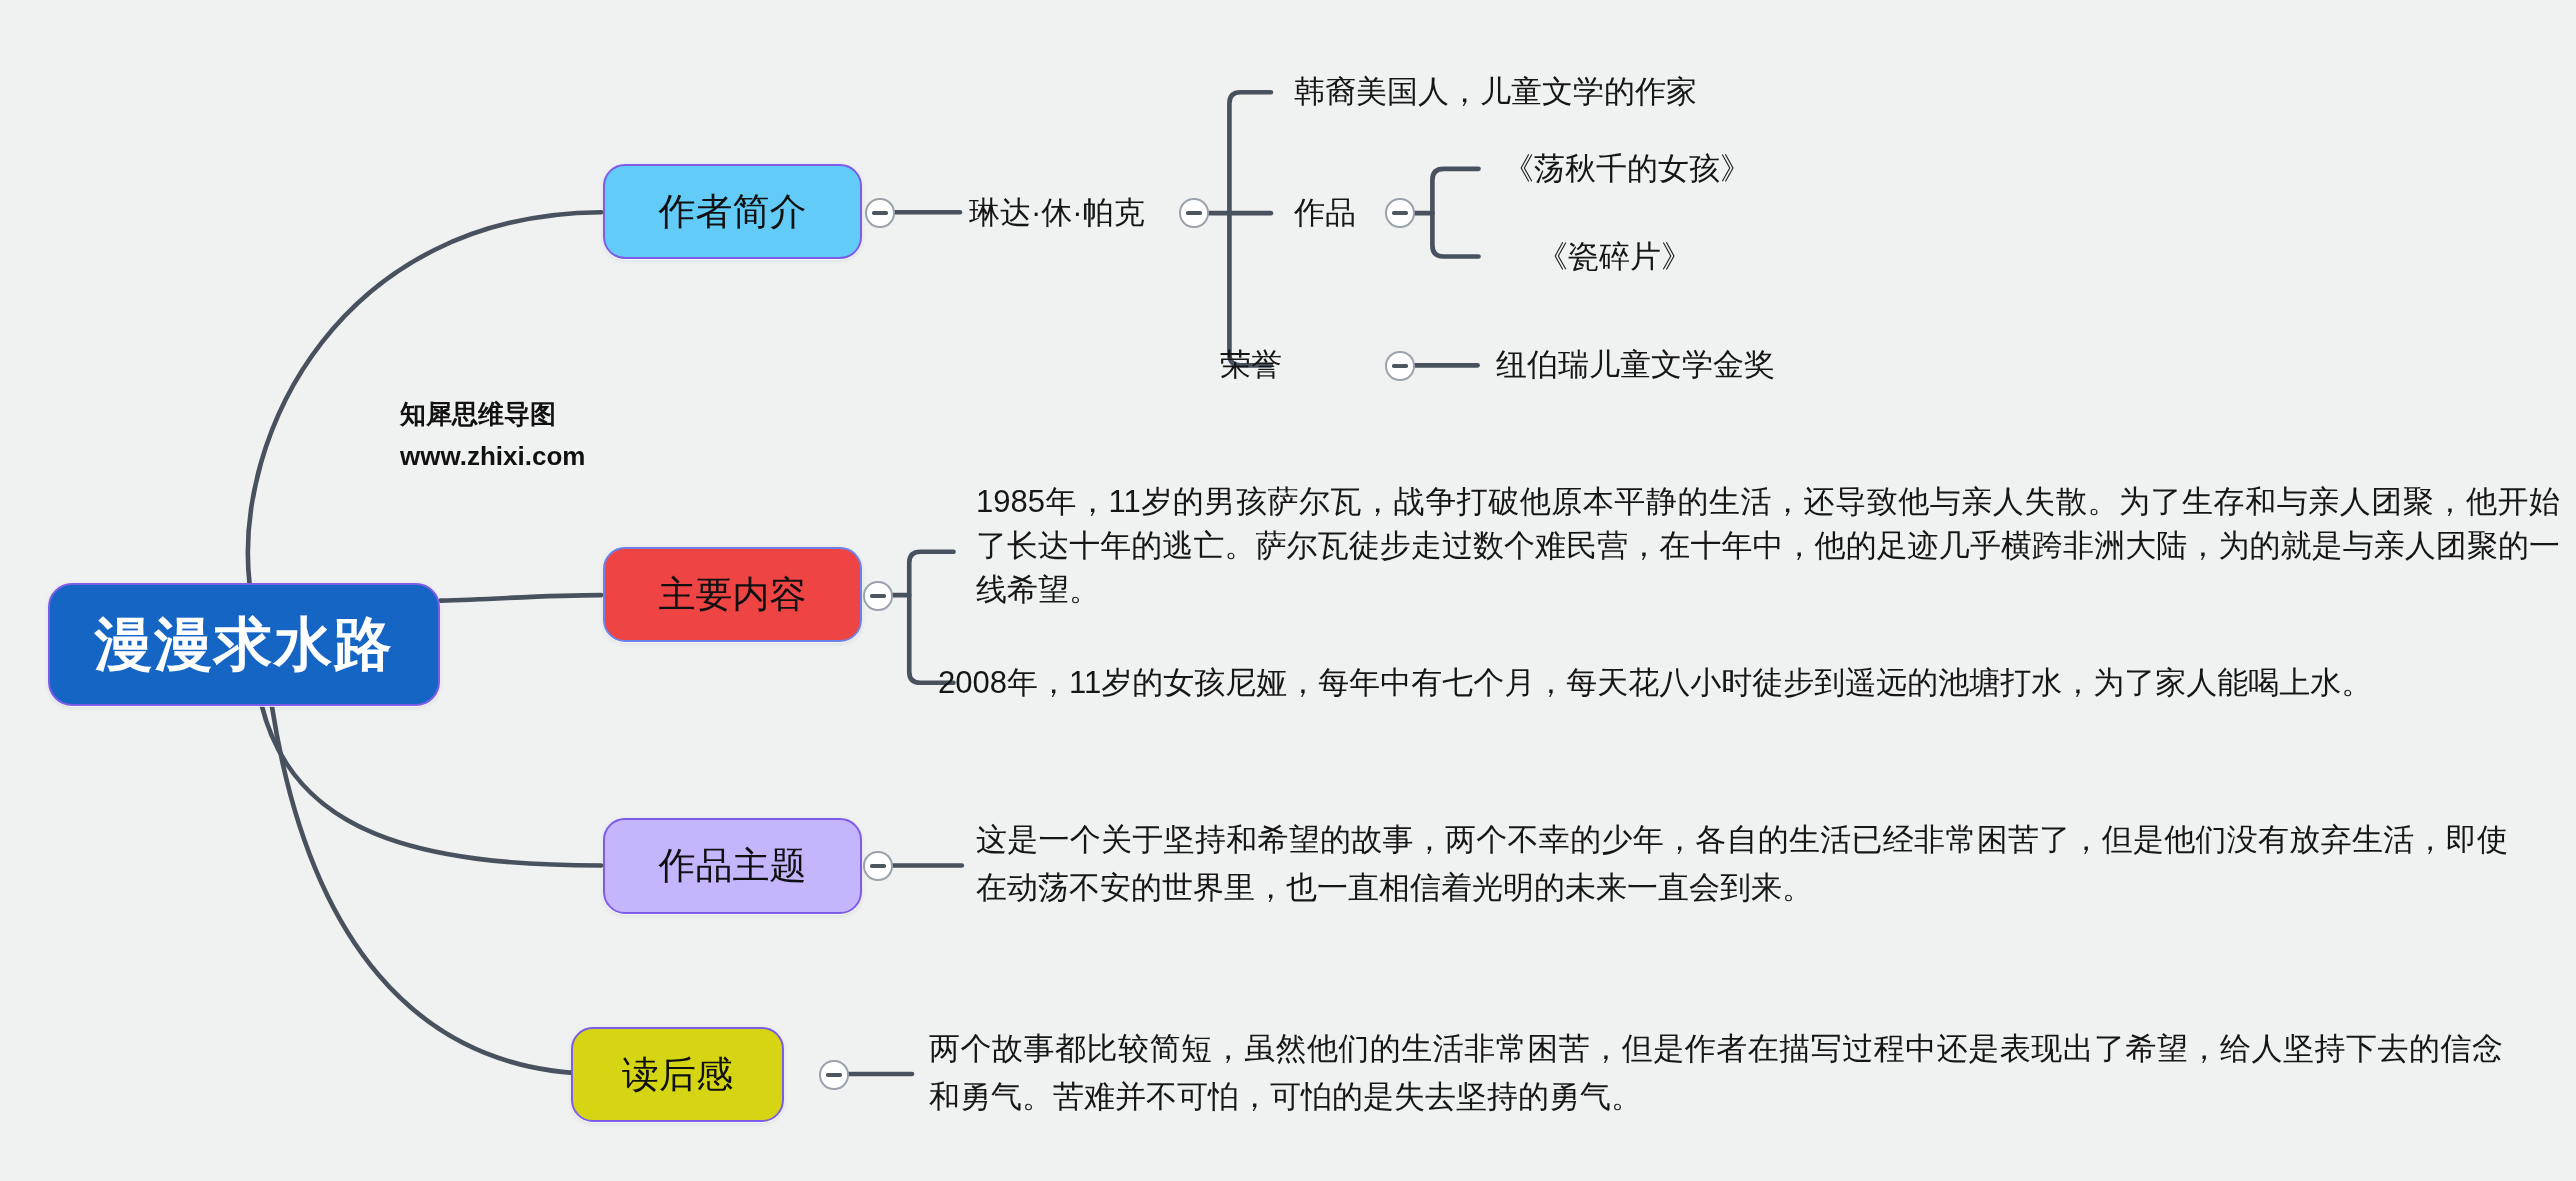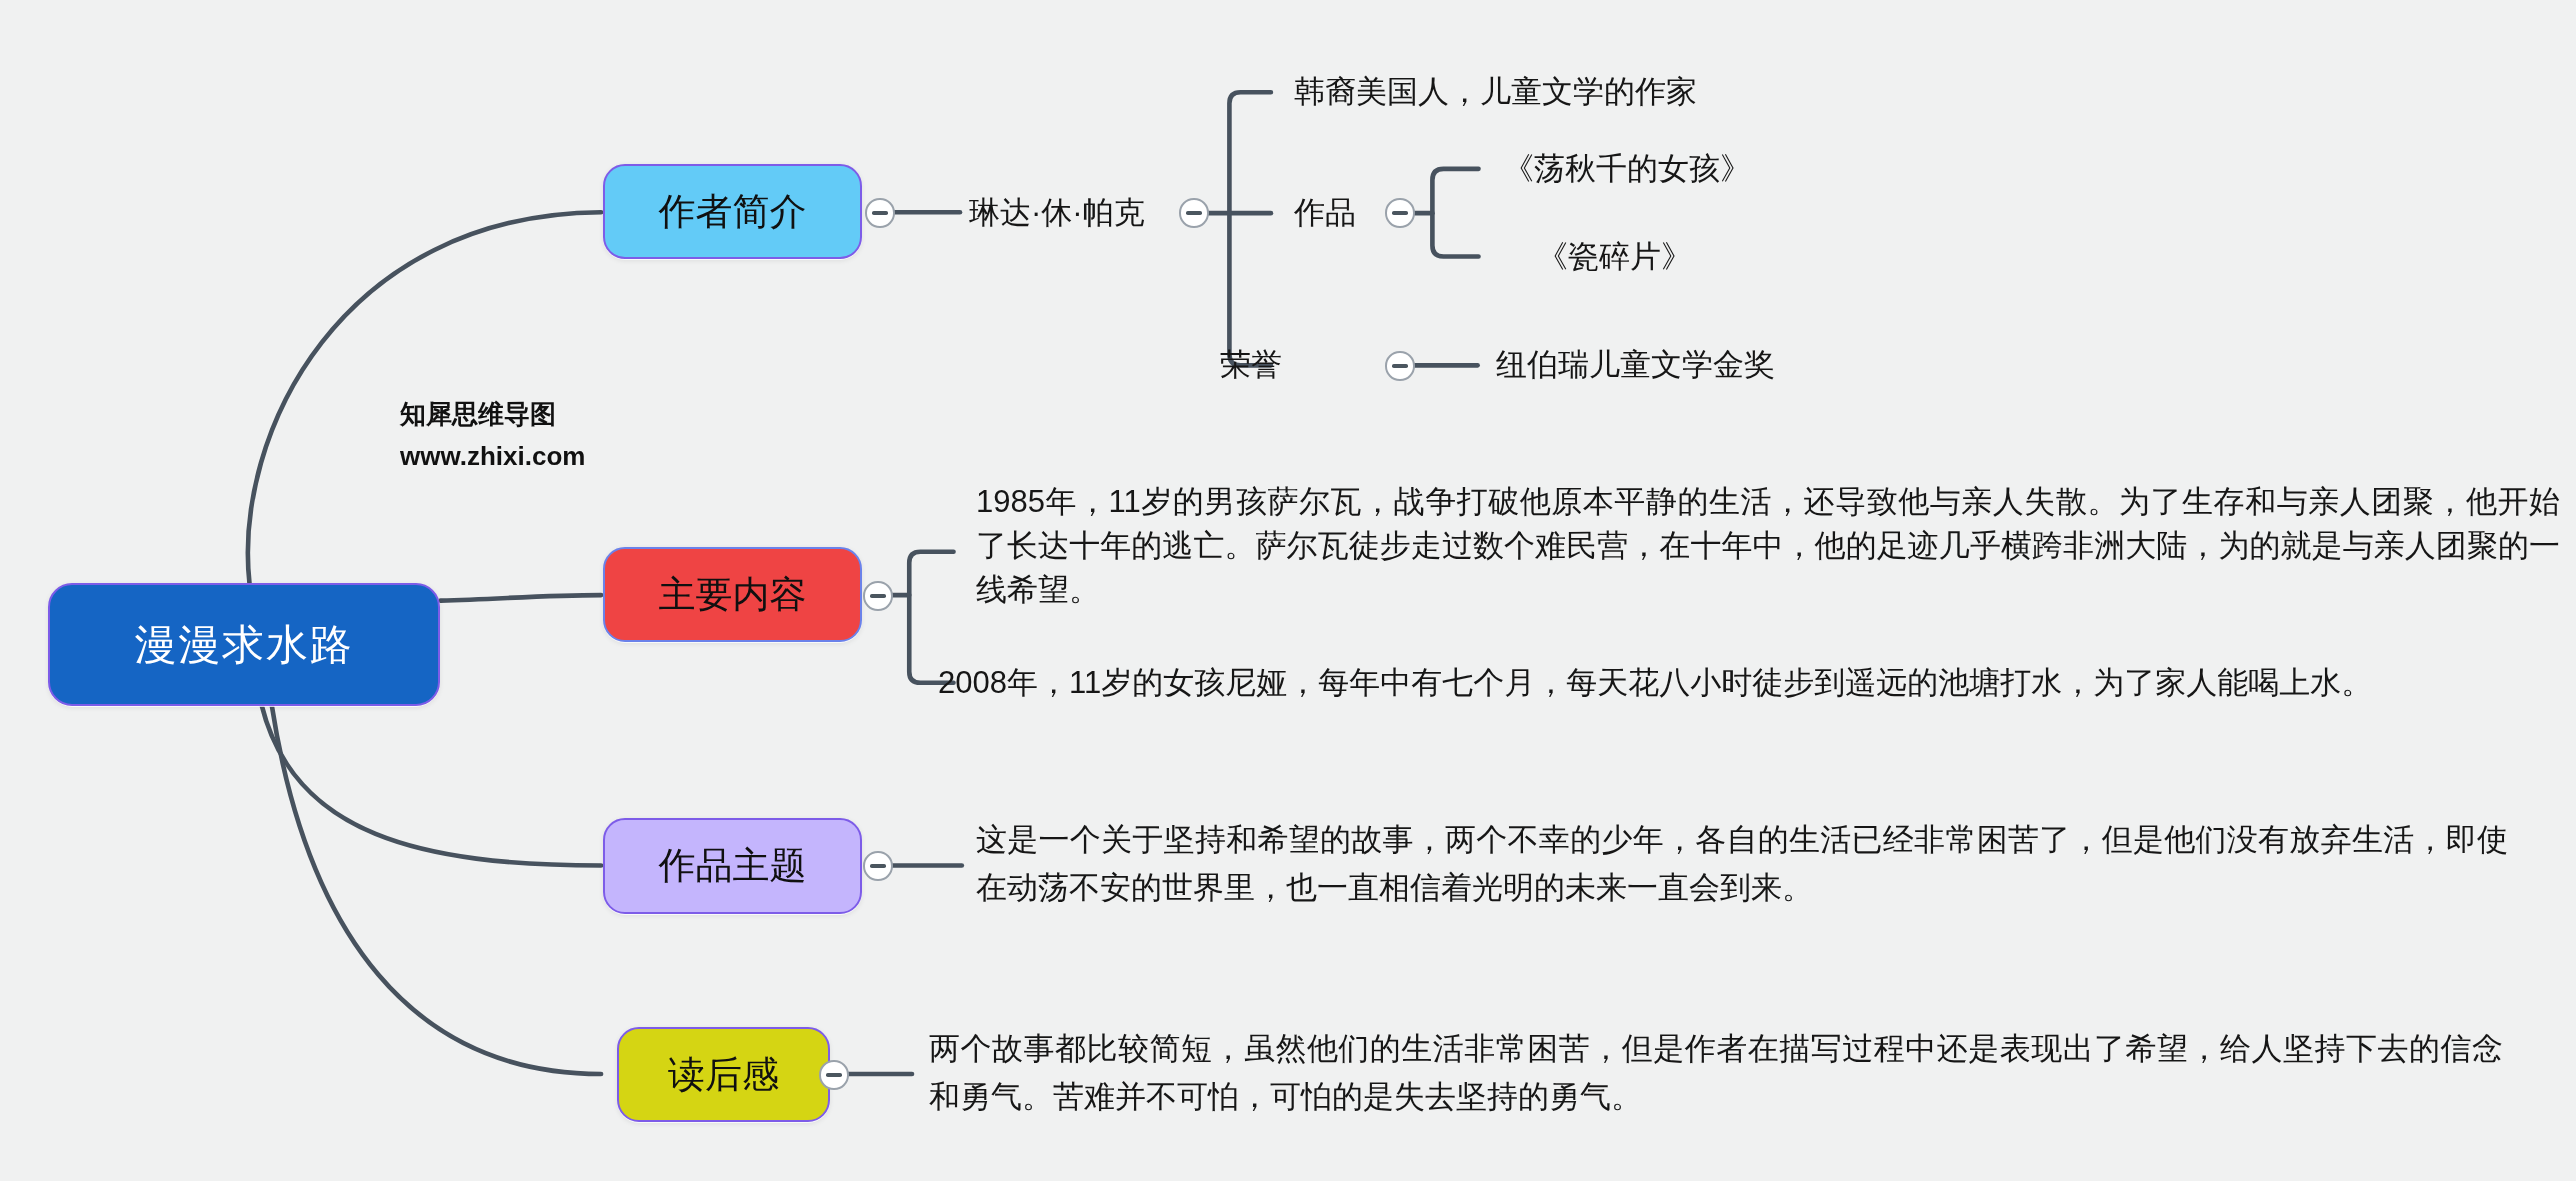--- a/index.html
+++ b/index.html
@@ -22,22 +22,22 @@
     border:2.8px solid #7d5ce8;
     border-radius:22px;
     display:flex; align-items:center; justify-content:center;
     color:#101010;
     font-size:37px;
     box-shadow:0 0.9px 0 rgba(255,255,255,.8), 0 1.8px 5.5px rgba(0,0,0,.08);
   }
   .node.root {
     border-radius:24px;
     color:#ffffff;
-    font-weight:normal;
-    font-size:42px;
+    font-weight:bold;
+    font-size:58px;
     letter-spacing:1.8px;
   }
   .txt {
     position:absolute;
     color:#161616;
     font-size:31px;
     line-height:44px;
     white-space:nowrap;
     transform:translateY(-50%);
   }
@@ -129,20 +129,20 @@
   <div class="collapse" style="left:863px; top:581px;"></div>
   <div class="txt para" style="left:976px; top:480px; width:1584px;">1985年，11岁的男孩萨尔瓦，战争打破他原本平静的生活，还导致他与亲人失散。为了生存和与亲人团聚，他开始了长达十年的逃亡。萨尔瓦徒步走过数个难民营，在十年中，他的足迹几乎横跨非洲大陆，为的就是与亲人团聚的一线希望。</div>
   <div class="txt para" style="left:938px; top:661px; width:1584px;">2008年，11岁的女孩尼娅，每年中有七个月，每天花八小时徒步到遥远的池塘打水，为了家人能喝上水。</div>
 
   <div class="node" style="left: 603px; top: 818px; width: 259px; height: 96px; background-color: #c4b5fd; border-color: rgb(125, 92, 232);">
     <span>作品主题</span>
   </div>
   <div class="collapse" style="left:863px; top:851px;"></div>
   <div class="txt para" style="left:976px; top:816px; width:1532px; line-height:48px;">这是一个关于坚持和希望的故事，两个不幸的少年，各自的生活已经非常困苦了，但是他们没有放弃生活，即使在动荡不安的世界里，也一直相信着光明的未来一直会到来。</div>
 
-  <div class="node" style="left: 617px; top: 1027px; width: 213px; height: 95px; background-color: rgb(213, 213, 19); border-color: rgb(125, 92, 232);">
+  <div class="node" style="left: 571px; top: 1027px; width: 213px; height: 95px; background-color: rgb(213, 213, 19); border-color: rgb(125, 92, 232);">
     <span>读后感</span>
   </div>
   <div class="collapse" style="left:819px; top:1060px;"></div>
   <div class="txt para" style="left:929px; top:1025px; width:1574px; line-height:48px;">两个故事都比较简短，虽然他们的生活非常困苦，但是作者在描写过程中还是表现出了希望，给人坚持下去的信念和勇气。苦难并不可怕，可怕的是失去坚持的勇气。</div>
 
 </div>
 
 
 </body></html>

